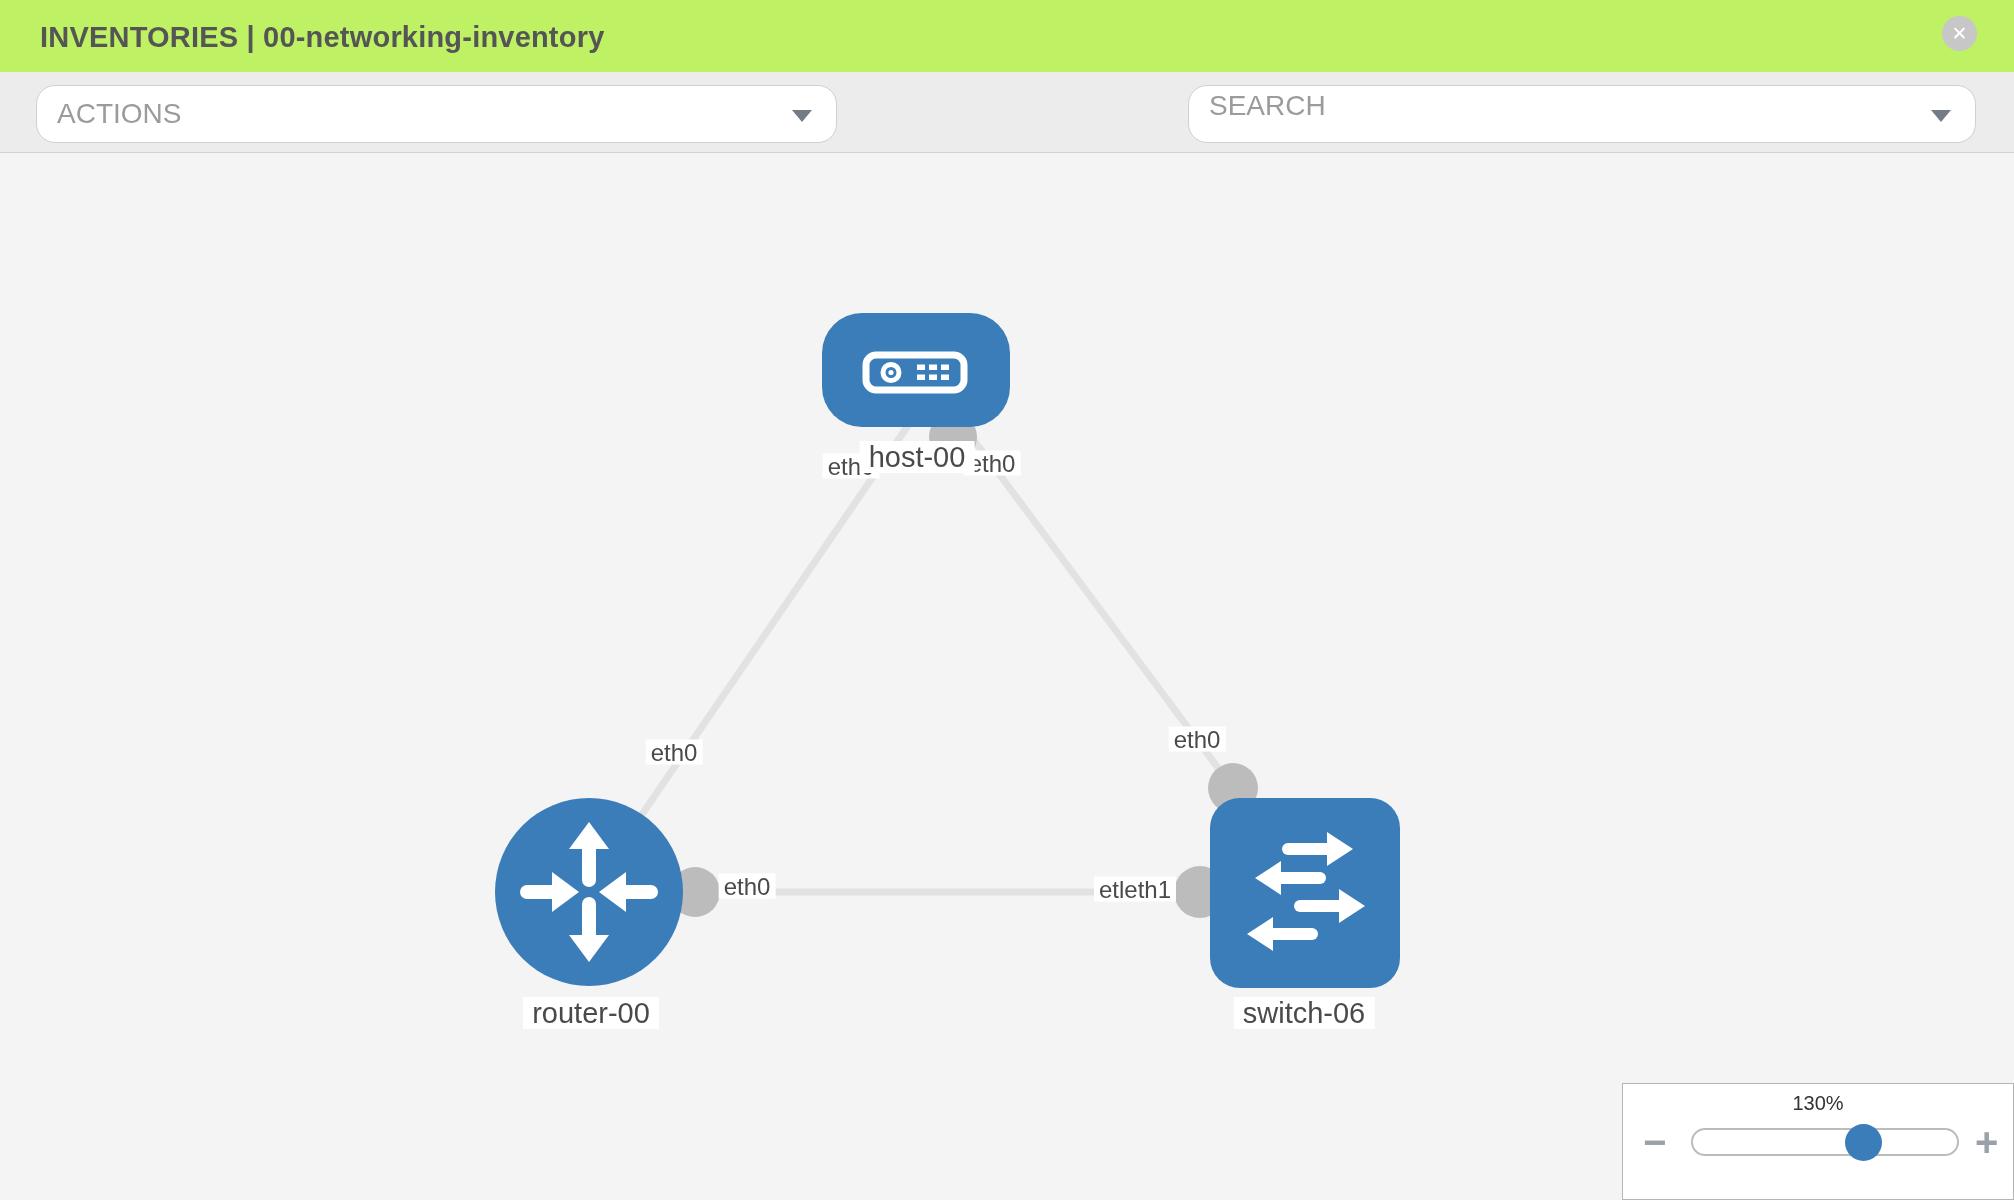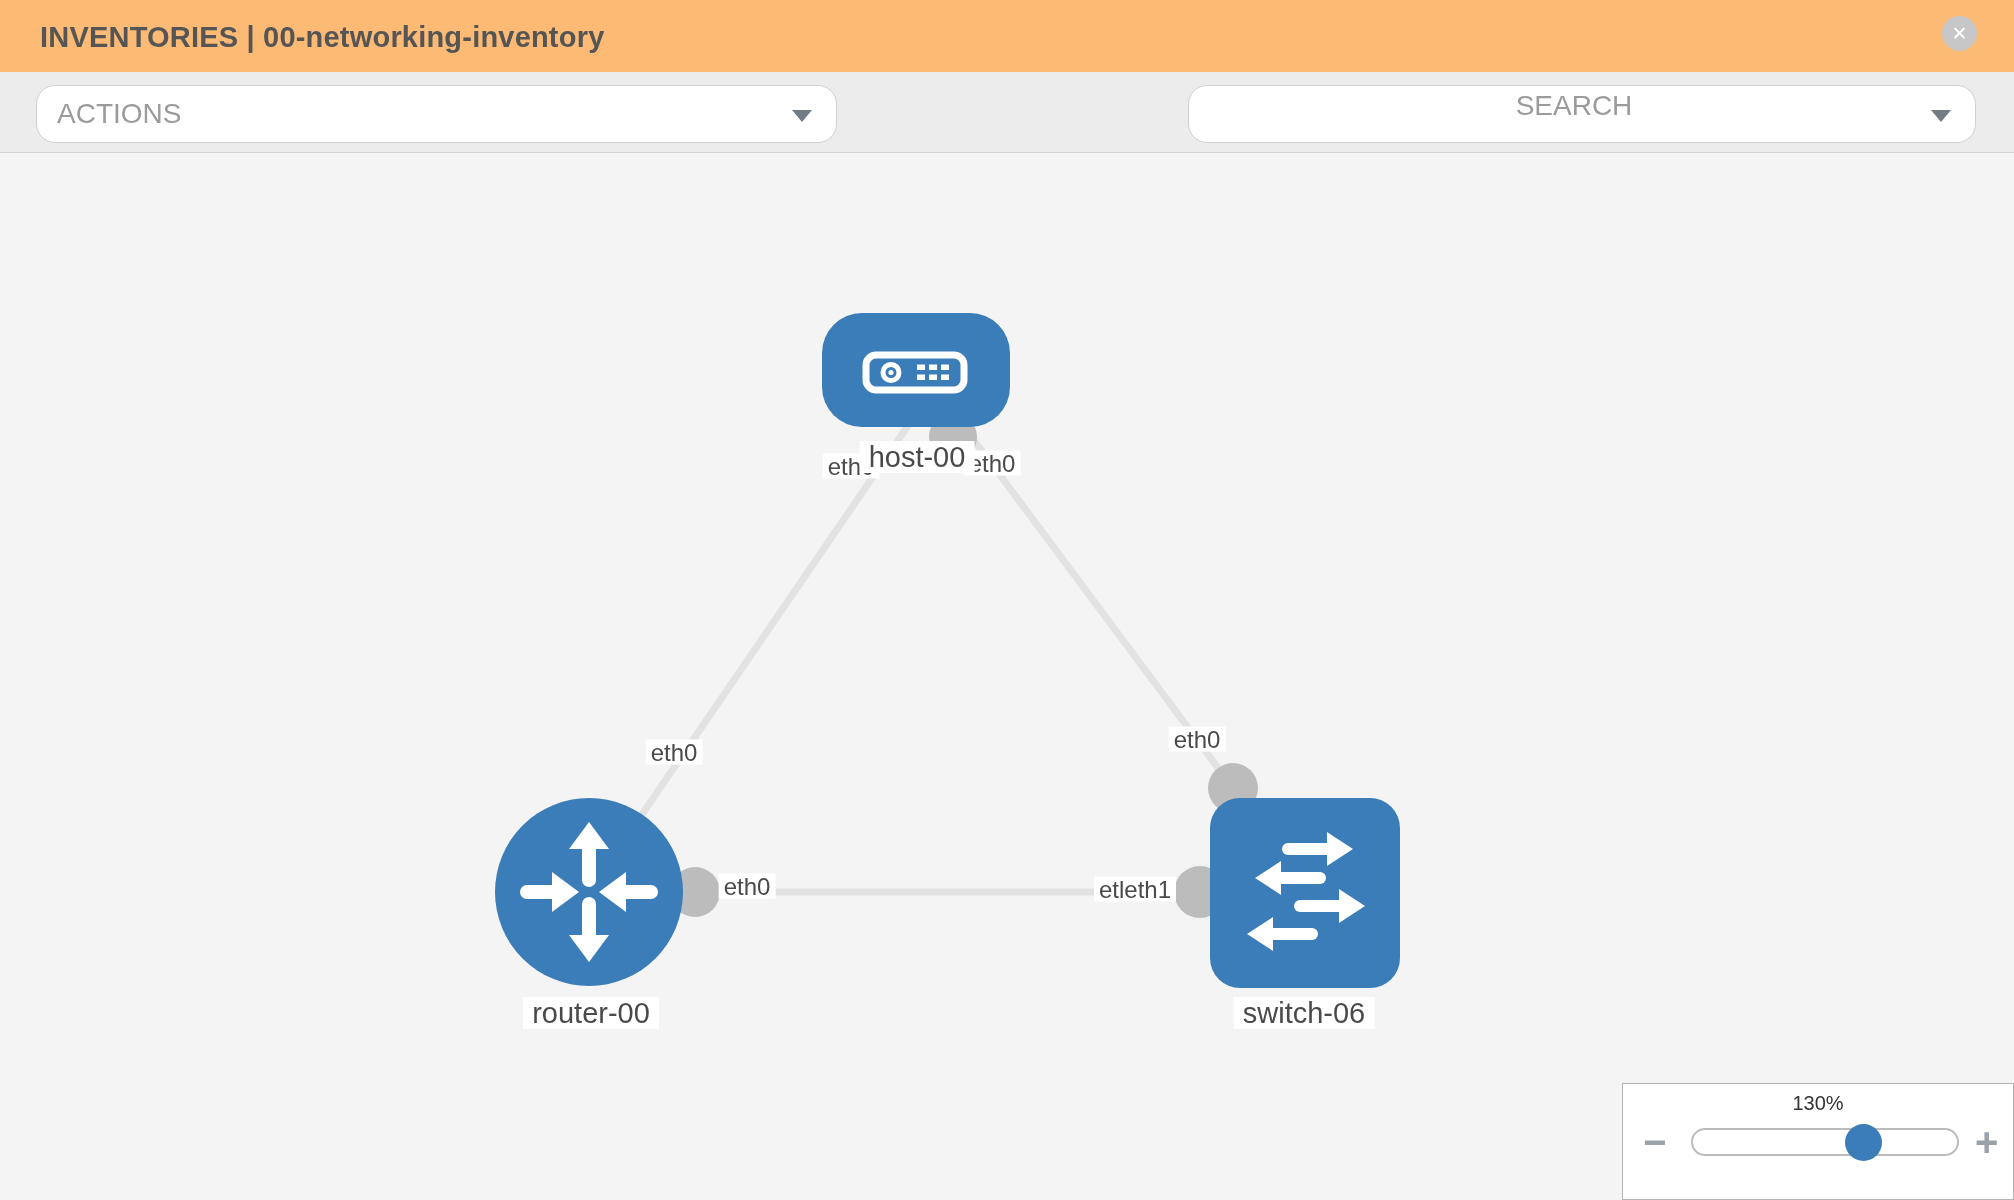--- a/index.html
+++ b/index.html
@@ -1,38 +1,38 @@
 <!DOCTYPE html>
 <html><head>
 <meta charset="utf-8">
 <style>
   html,body{margin:0;padding:0;background:#fff;}
   body{width:2014px;height:1200px;overflow:hidden;position:relative;
        font-family:"Liberation Sans","DejaVu Sans",sans-serif;}
 
   
-  .header{position:absolute;left:0;top:0;width:2014px;height:82px;background:#fdba74;
+  .header{position:absolute;left:0;top:0;width:2014px;height:82px;background:#bef264;
           border-bottom:1px solid #d8d8d8;box-sizing:border-box;}
   .header-title{position:absolute;left:40px;top:0;height:71px;line-height:74px;
           font-size:29px;font-weight:bold;color:#555;letter-spacing:0.2px;}
   .close-btn{position:absolute;left:1942px;top:16px;width:35px;height:35px;border-radius:50%;
           background:#c7c7c7;color:#fff;font-size:19px;font-weight:bold;text-align:center;
           line-height:35px;cursor:pointer;}
 
   
   .toolbar{position:absolute;left:0;top:72px;width:2014px;height:81px;background:#ececec;
           border-bottom:1px solid #d2d2d2;box-sizing:border-box;}
   .combo{position:absolute;top:13px;height:58px;background:#fff;border:1px solid #d0d0d0;
           border-radius:19px;box-sizing:border-box;}
   .combo-actions{left:36px;width:801px;}
   .combo-search{left:1188px;width:788px;}
   .combo-text{position:absolute;left:20px;top:0;line-height:56px;font-size:28px;color:#9b9b9b;}
   .combo input{position:absolute;left:0;top:0;width:730px;height:40px;border:none;outline:none;
           background:transparent;padding:0 0 0 20px;font-size:28px;color:#a21caf;
-          font-family:"Liberation Sans","DejaVu Sans",sans-serif;text-align:center;}
+          font-family:"Liberation Sans","DejaVu Sans",sans-serif;}
   .combo input::placeholder{color:#9b9b9b;opacity:1;}
   .chevron{position:absolute;right:24px;top:24px;width:0;height:0;
           border-left:10px solid transparent;border-right:10px solid transparent;
           border-top:12px solid #737c85;}
   .tool-icon{position:absolute;top:97px;width:36px;height:36px;cursor:pointer;}
   .tool-icon svg{width:36px;height:36px;fill:#8b929b;}
   .icon-wrench{left:1048px;}
   .icon-key{left:1116px;}
 
   

